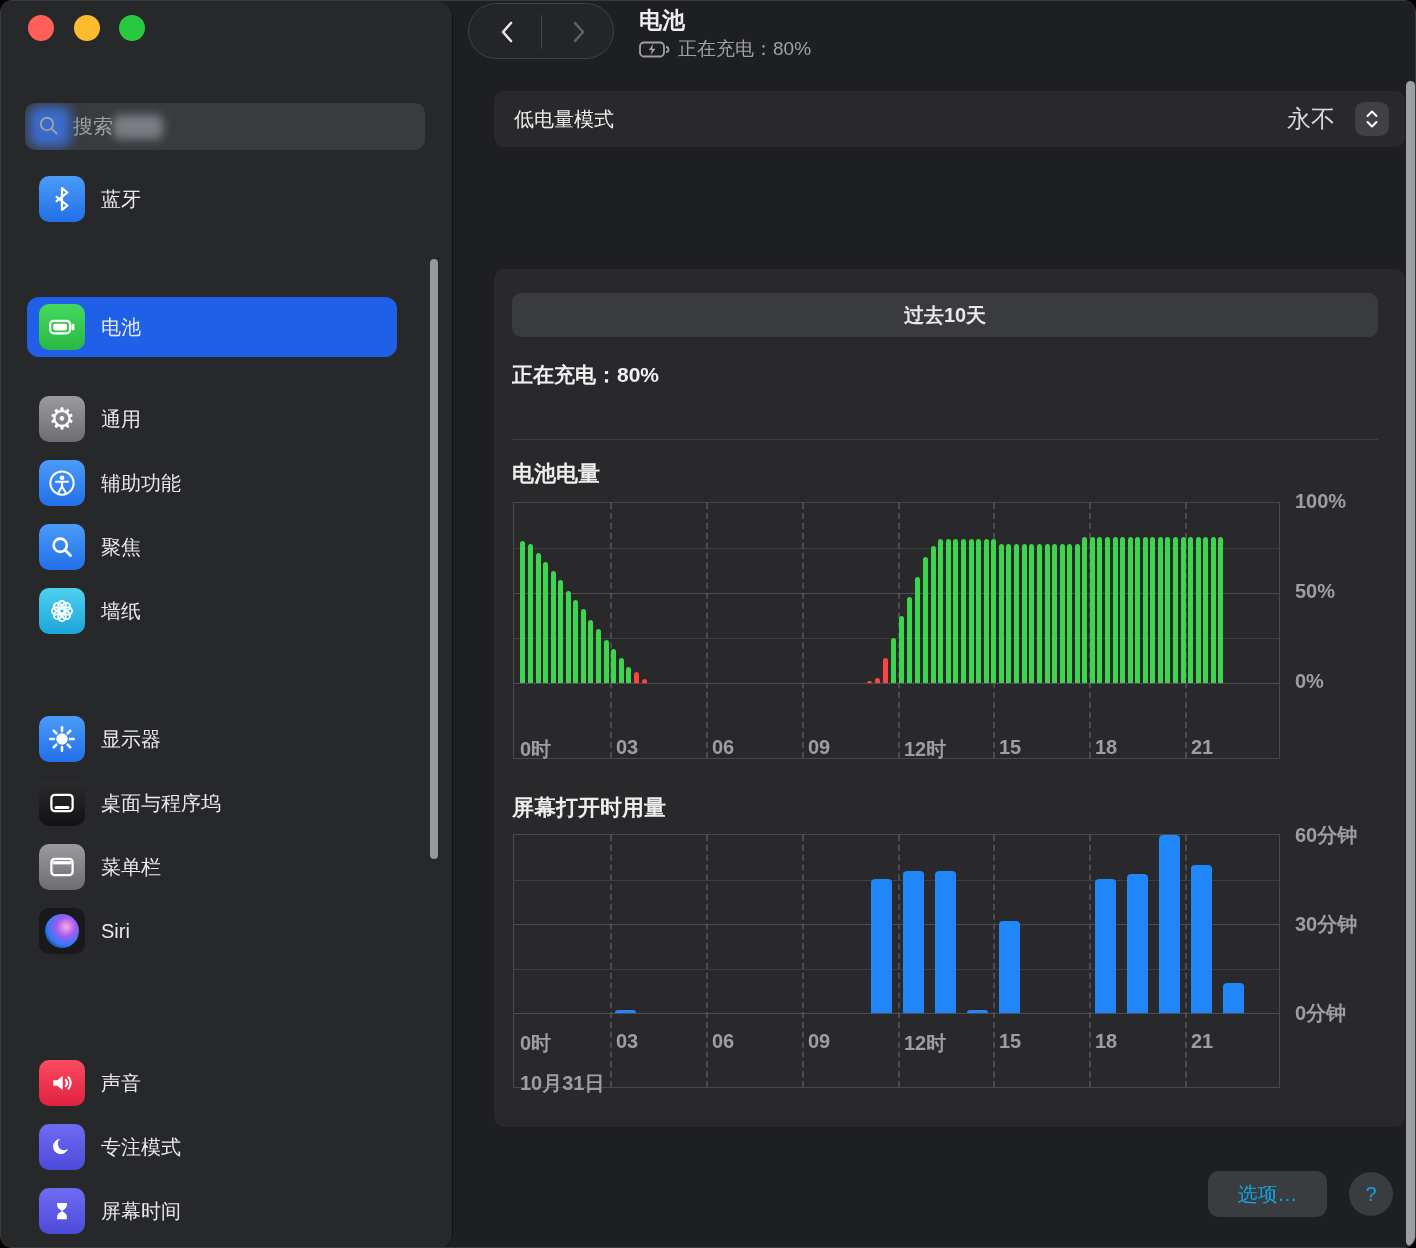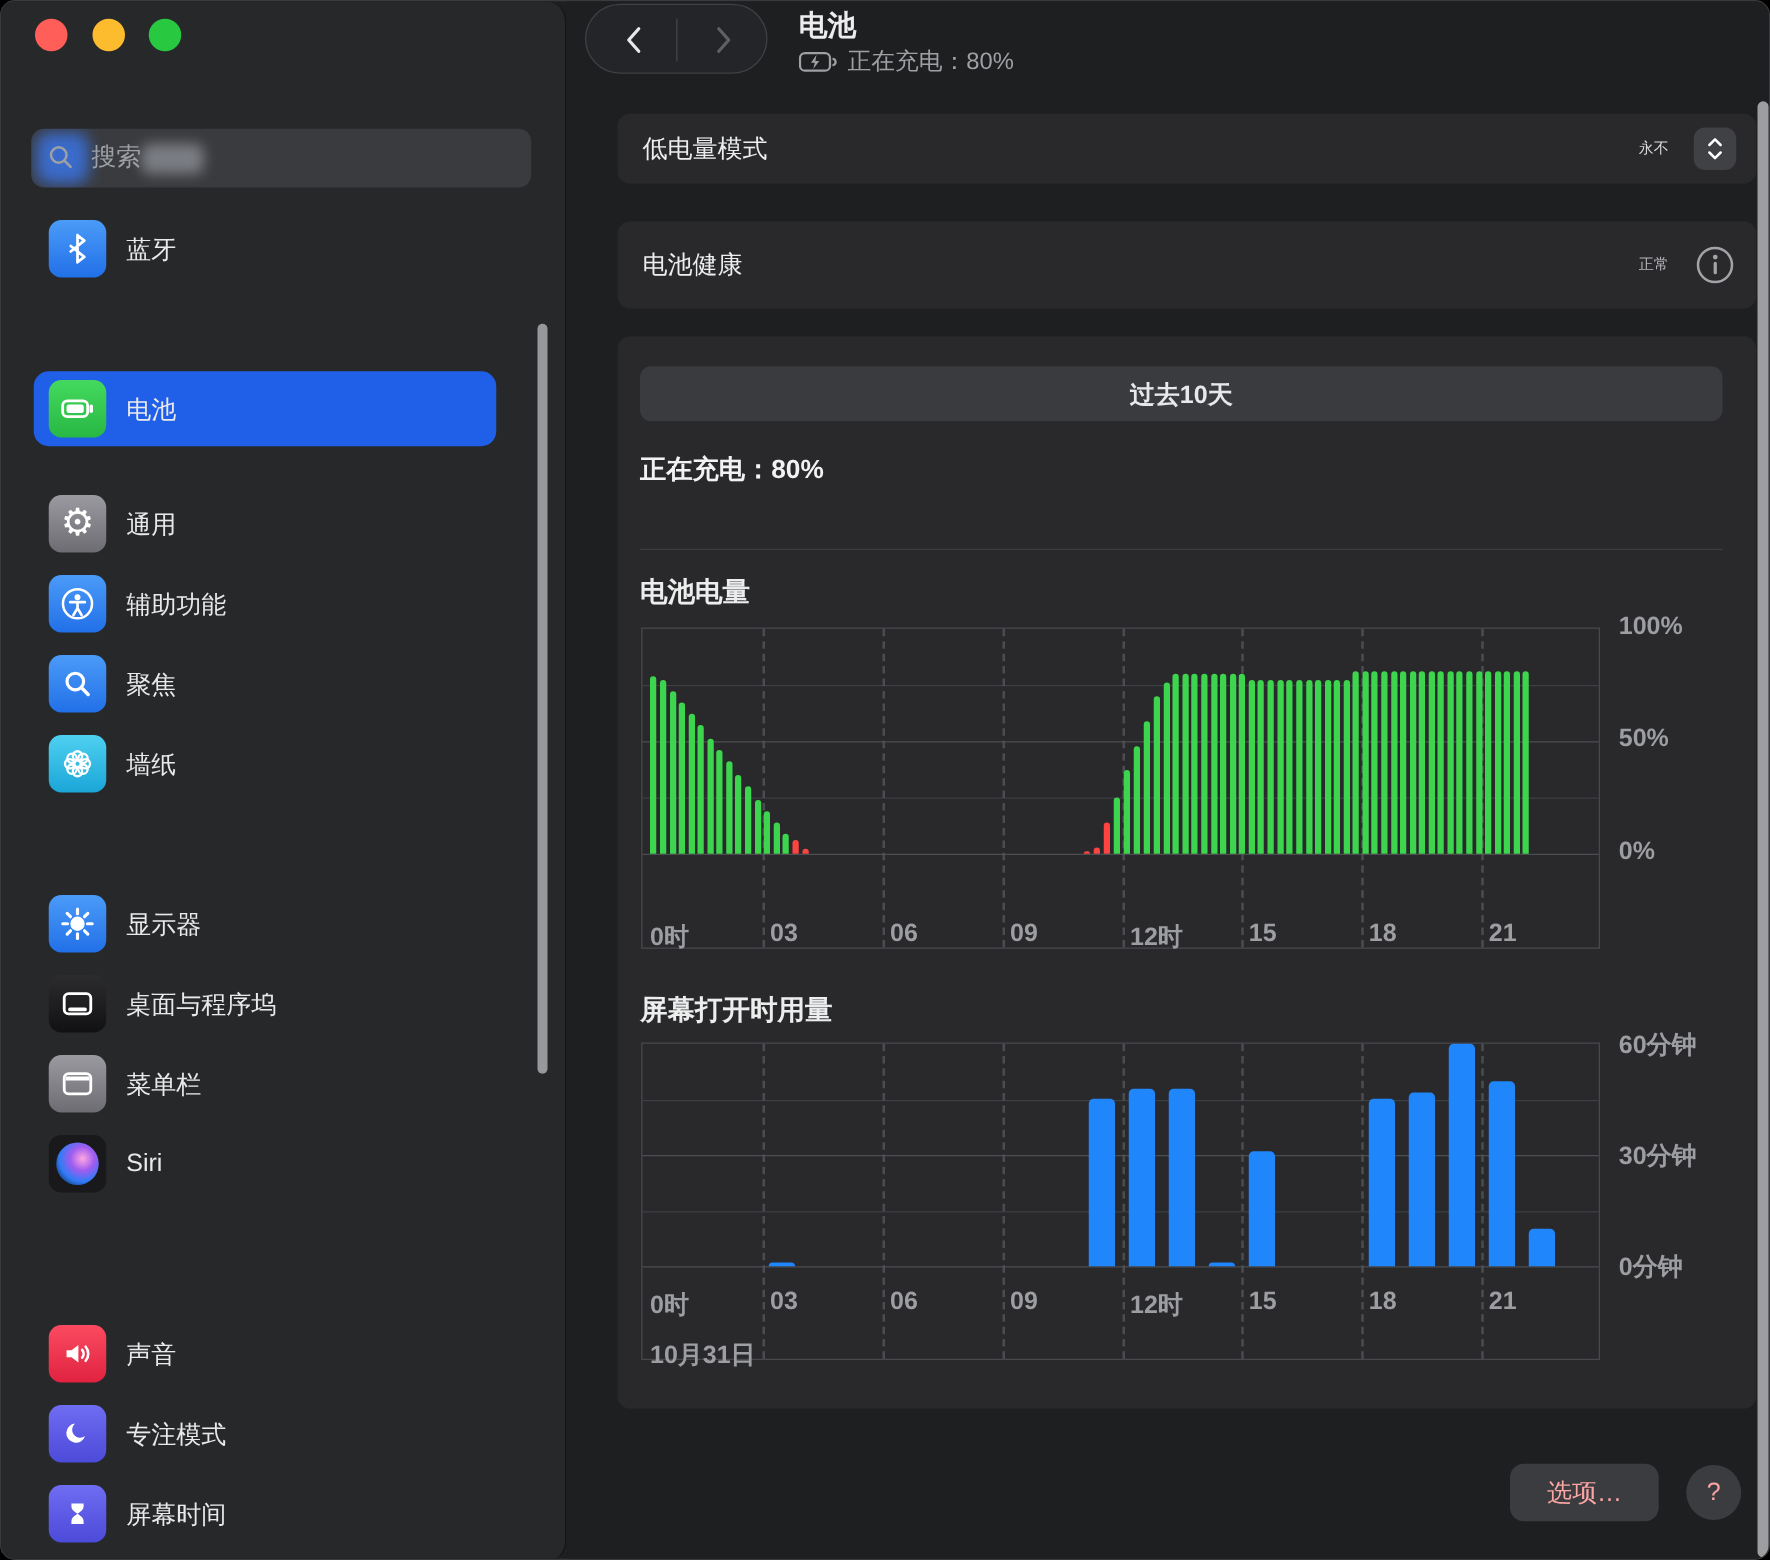--- a/index.html
+++ b/index.html
@@ -32,38 +32,38 @@
   .sb-scroll{position:absolute;left:429px;top:258px;width:8px;height:600px;border-radius:4px;background:#97989b;}
   
   .main{position:absolute;left:453px;top:0;width:963px;height:1248px;background:#1e1f21;}
   .navpill{position:absolute;left:14px;top:2px;width:146px;height:56px;border-radius:28px;border:1px solid #3f4145;background:#242528;}
   .navpill .sep{position:absolute;left:72px;top:11px;width:1px;height:34px;background:#45474b;}
   .navbtn{position:absolute;top:14px;width:28px;height:28px;display:flex;align-items:center;justify-content:center;}
   .page-title{position:absolute;left:185px;top:4px;color:#ededef;font-size:23px;font-weight:700;}
   .status-line{position:absolute;left:185px;top:35px;display:flex;align-items:center;gap:8px;color:#9fa0a4;font-size:19px;}
   .card{position:absolute;left:40px;width:911px;background:#29292c;border-radius:10px;}
   .row-label{position:absolute;left:20px;top:50%;transform:translateY(-50%);color:#eceded;font-size:20px;}
-  .row-value{position:absolute;right:70px;top:50%;transform:translateY(-50%);font-size:12px;}
+  .row-value{position:absolute;right:70px;top:50%;transform:translateY(-50%);font-size:24px;}
   .stepper{position:absolute;right:16px;top:50%;transform:translateY(-50%);width:34px;height:34px;border-radius:9px;background:#404144;display:flex;align-items:center;justify-content:center;}
   .infobtn{position:absolute;right:16px;top:50%;transform:translateY(-50%);width:34px;height:34px;display:flex;align-items:center;justify-content:center;}
   .seg{position:absolute;left:18px;top:24px;width:866px;height:44px;background:#3a3b3e;border-radius:9px;display:flex;}
   .seg .half{flex:1;display:flex;align-items:center;justify-content:center;font-size:20px;color:#e8e8ea;font-weight:600;border-radius:8px;}
   .seg .sel{background:#2d7bf6;color:#fff;}
   .charge-line{position:absolute;left:18px;top:92px;color:#f2f2f4;font-size:21px;font-weight:700;}
   .card-div{position:absolute;left:18px;top:170px;width:866px;height:1px;background:#3c3d40;}
   .chart-title{position:absolute;left:18px;color:#eceded;font-size:22px;font-weight:700;}
   .chartbox{position:absolute;left:19px;width:767px;border:1px solid #48494c;}
   .hgrid{position:absolute;left:0;right:0;height:1px;background:#3e3f42;}
   .hgrid.major{background:#4d4e51;}
   .vgrid{position:absolute;top:0;bottom:0;width:0;border-left:2px dashed #525357;opacity:.85;}
   .plot{position:absolute;left:0;top:0;width:100%;}
   .bar{position:absolute;bottom:0;}
   .xlab{position:absolute;font-size:20px;font-weight:600;color:#9d9ea2;white-space:nowrap;}
   .ylab{position:absolute;font-size:20px;font-weight:600;color:#9d9ea2;white-space:nowrap;}
-  .btn{position:absolute;background:#3b3c3f;color:#fca5a5;font-size:20px;display:flex;align-items:center;justify-content:center;}
+  .btn{position:absolute;background:#3b3c3f;color:#0ea5e9;font-size:20px;display:flex;align-items:center;justify-content:center;}
   .main-scroll{position:absolute;left:952px;top:80px;width:9px;height:1165px;border-radius:5px;background:#9d9ea0;}
 </style>
 </head>
 <body>
 
 <div class="window">
 
   <aside class="sidebar">
     <span class="dot" style="left:27px;background:#ff5f58"></span>
     <span class="dot" style="left:73px;background:#fdbc2e"></span>
@@ -240,31 +240,20 @@
       <span class="row-label">低电量模式</span>
       <span class="row-value" style="color:#d8d9db">永不</span>
       <span class="stepper">
           <svg width="14" height="22" viewBox="0 0 14 22">
             <path d="M2.5 8 L7 3.5 L11.5 8" fill="none" stroke="#fff" stroke-width="2" stroke-linecap="round" stroke-linejoin="round"></path>
             <path d="M2.5 14 L7 18.5 L11.5 14" fill="none" stroke="#fff" stroke-width="2" stroke-linecap="round" stroke-linejoin="round"></path>
           </svg>
         </span>
     </section>
 
-    <section class="card" style="top:176px;height:70px">
-      <span class="row-label">电池健康</span>
-      <span class="row-value" style="color:#b4b5b9">正常</span>
-      <span class="infobtn">
-          <svg width="32" height="32" viewBox="0 0 32 32">
-            <circle cx="16" cy="16" r="13.6" fill="none" stroke="#a2a3a7" stroke-width="2"></circle>
-            <circle cx="16.2" cy="9.6" r="1.9" fill="#a2a3a7"></circle>
-            <rect x="14.9" y="13.4" width="2.6" height="10" rx="1.3" fill="#a2a3a7"></rect>
-          </svg>
-        </span>
-    </section>
 
     <section class="card" style="top:268px;height:858px">
       <div class="seg">
         <div class="half">过去10天</div>
       </div>
       <div class="charge-line">正在充电：80%</div>
       <div class="card-div"></div>
 
       <div class="chart-title" style="top:190px">电池电量</div>
       <div class="chartbox" style="top: 233px; height: 257px;">

